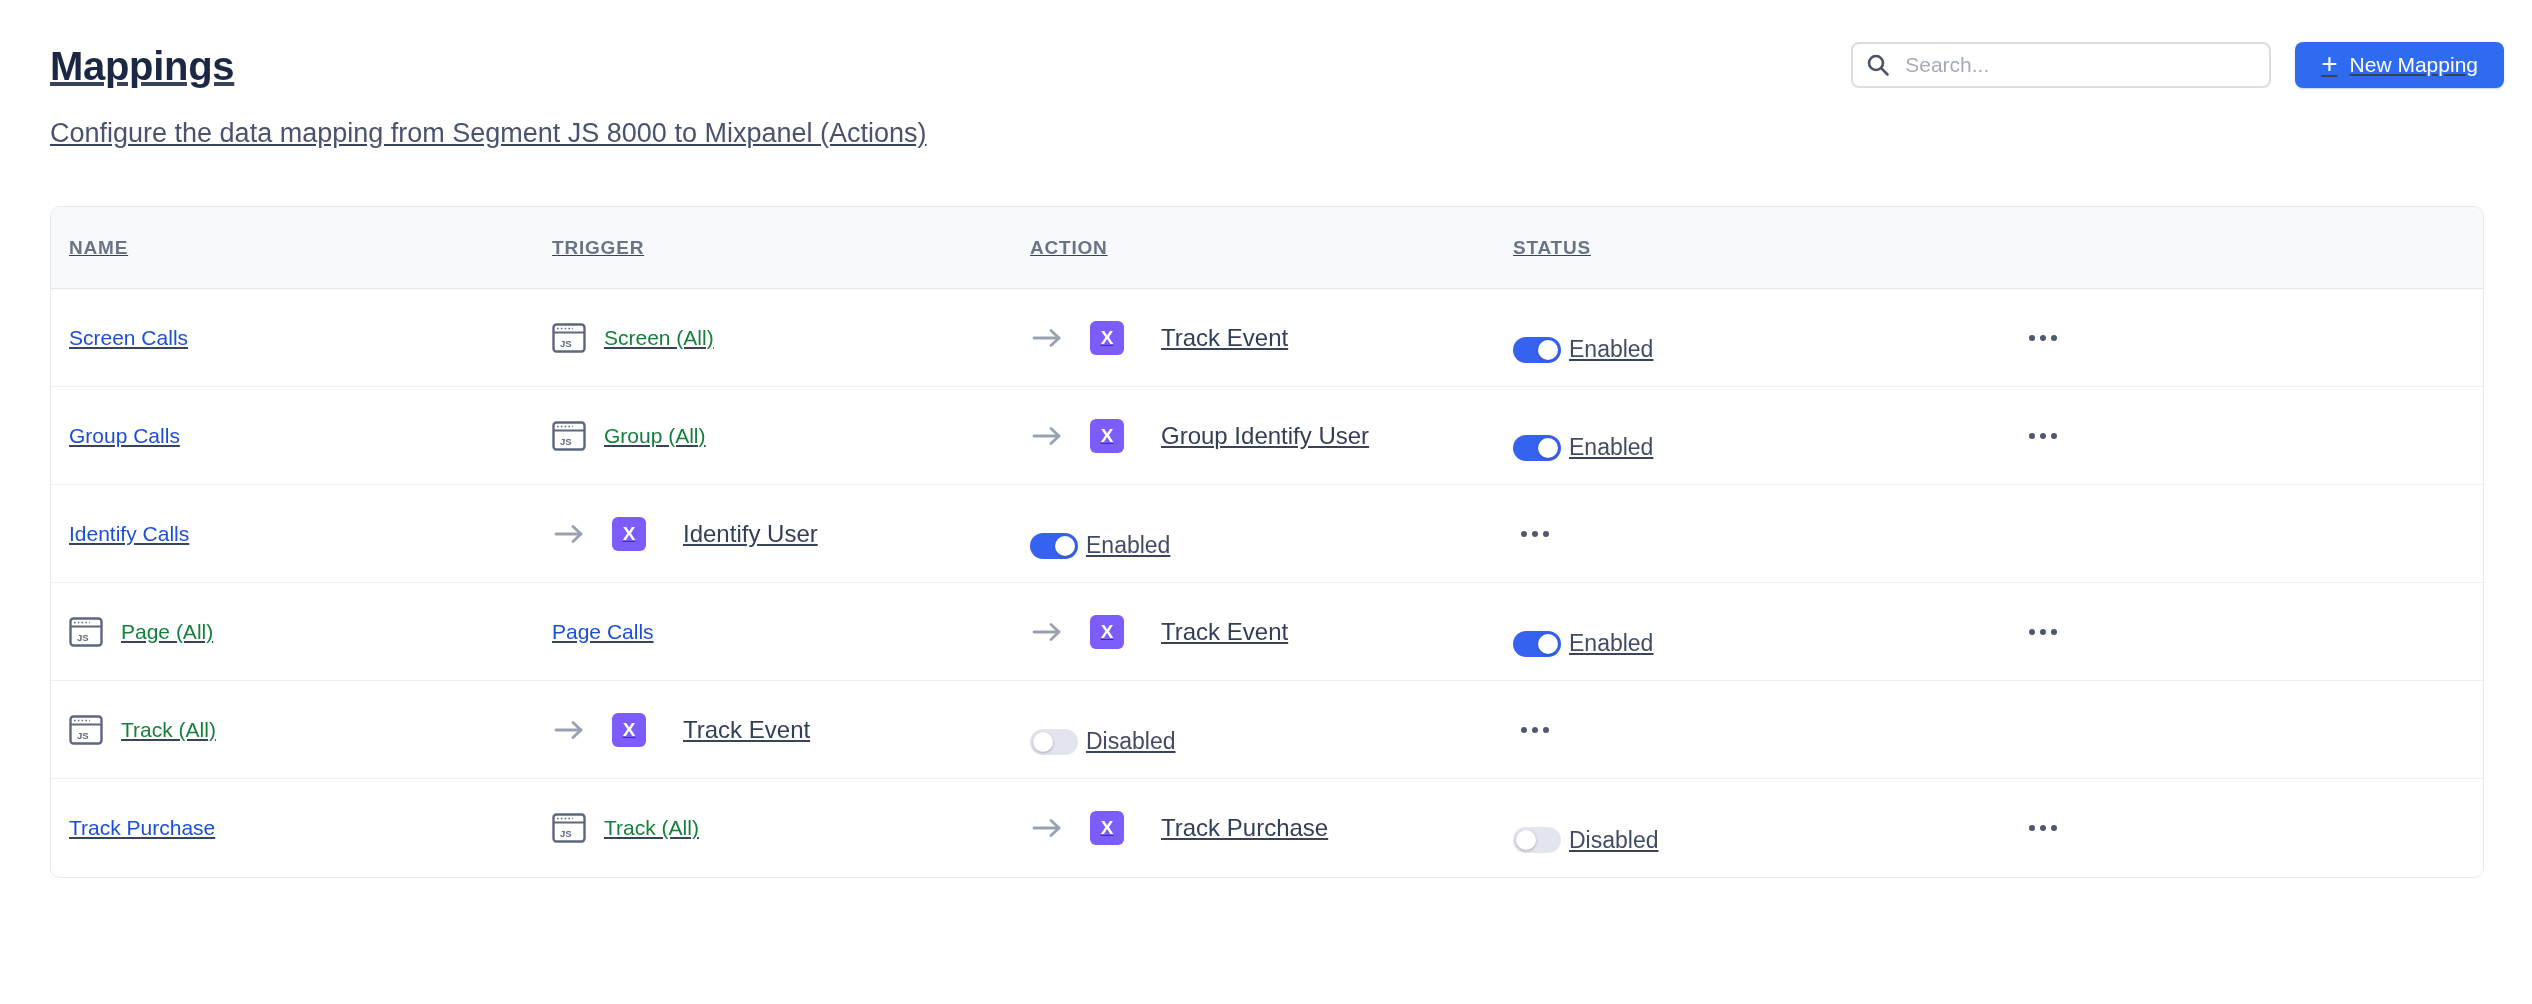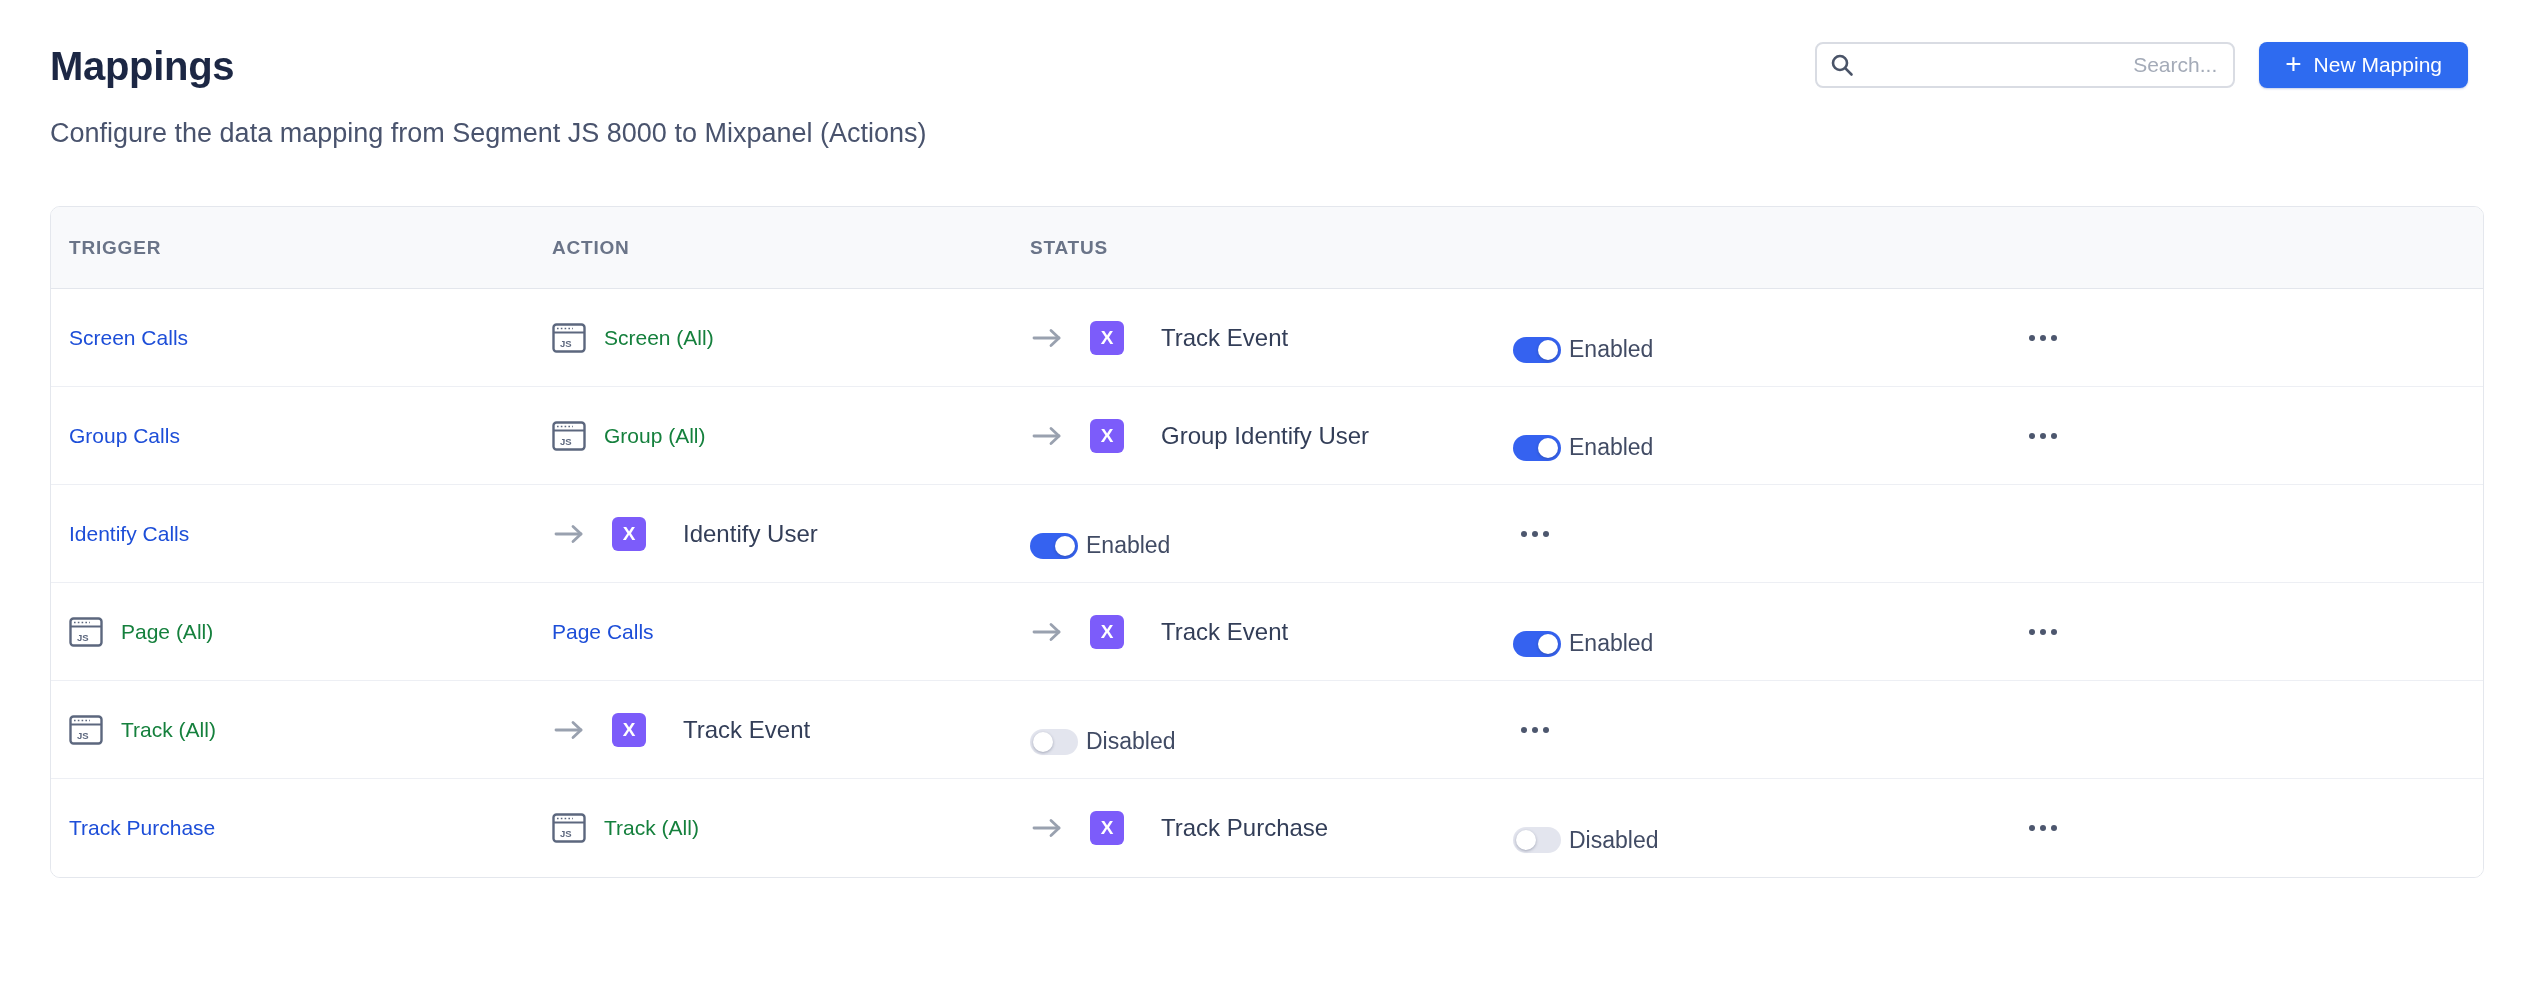--- a/index.html
+++ b/index.html
@@ -1,31 +1,31 @@
 <!DOCTYPE html>
 <html><head>
 <meta charset="utf-8">
 <style>
   * { margin:0; padding:0; box-sizing:border-box; }
   html,body { width:2532px; height:1004px; background:#ffffff; overflow:hidden; }
   body { font-family:"Liberation Sans","DejaVu Sans",sans-serif; color:#39435c; }
 
-  .page { padding:42px 64px 0 50px; width:100%; height:100%; }
+  .page { padding:42px 28px 0 50px; width:100%; height:100%;text-decoration:underline; }
 
   
   .header-row { display:flex; justify-content:space-between; align-items:flex-start; }
   h1.title { font-size:40px; line-height:48px; font-weight:700; color:#1c2744; letter-spacing:-0.3px; }
   .subtitle { margin-top:28px; font-size:27px; line-height:30px; color:#49536d; }
 
   .controls { display:flex; align-items:center; gap:24px; }
   .search-box { position:relative; width:420px; height:46px; }
   .search-box input {
     width:100%; height:100%; border:2px solid #d9dce3; border-radius:8px;
     padding:0 16px 0 52px; font-size:21px; color:#39435c; outline:none;
-    font-family:"Liberation Sans","DejaVu Sans",sans-serif; background:#fff;text-align:right;
+    font-family:"Liberation Sans","DejaVu Sans",sans-serif; background:#fff;
   }
   .search-box input::placeholder { color:#a4abb8; }
   .search-icon { position:absolute; left:15px; top:11px; width:24px; height:24px; pointer-events:none; }
 
   .btn-primary {
     display:flex; align-items:center; gap:12px; height:46px; padding:0 26px;
     background:#2e6bf0; color:#ffffff; border:none; border-radius:8px;
     font-size:21px; font-weight:500; cursor:pointer;
     font-family:"Liberation Sans","DejaVu Sans",sans-serif;
     box-shadow:0 1px 2px rgba(30,64,175,.25);
@@ -120,20 +120,21 @@
         <span>New Mapping</span>
       </button>
     </div>
   </div>
 
   <p class="subtitle">Configure the data mapping from Segment JS 8000 to Mixpanel (Actions)</p>
 
   <div class="table">
 
     <div class="tr thead">
+      <div class="th">NAME</div>
       <div class="th">TRIGGER</div>
       <div class="th">ACTION</div>
       <div class="th">STATUS</div>
       <div class="th"></div>
     </div>
 
     <div class="tr row">
       <div class="cell name-cell">Screen Calls</div>
       <div class="cell trigger-cell">
         <svg class="trig-icon" viewBox="0 0 34 30">

